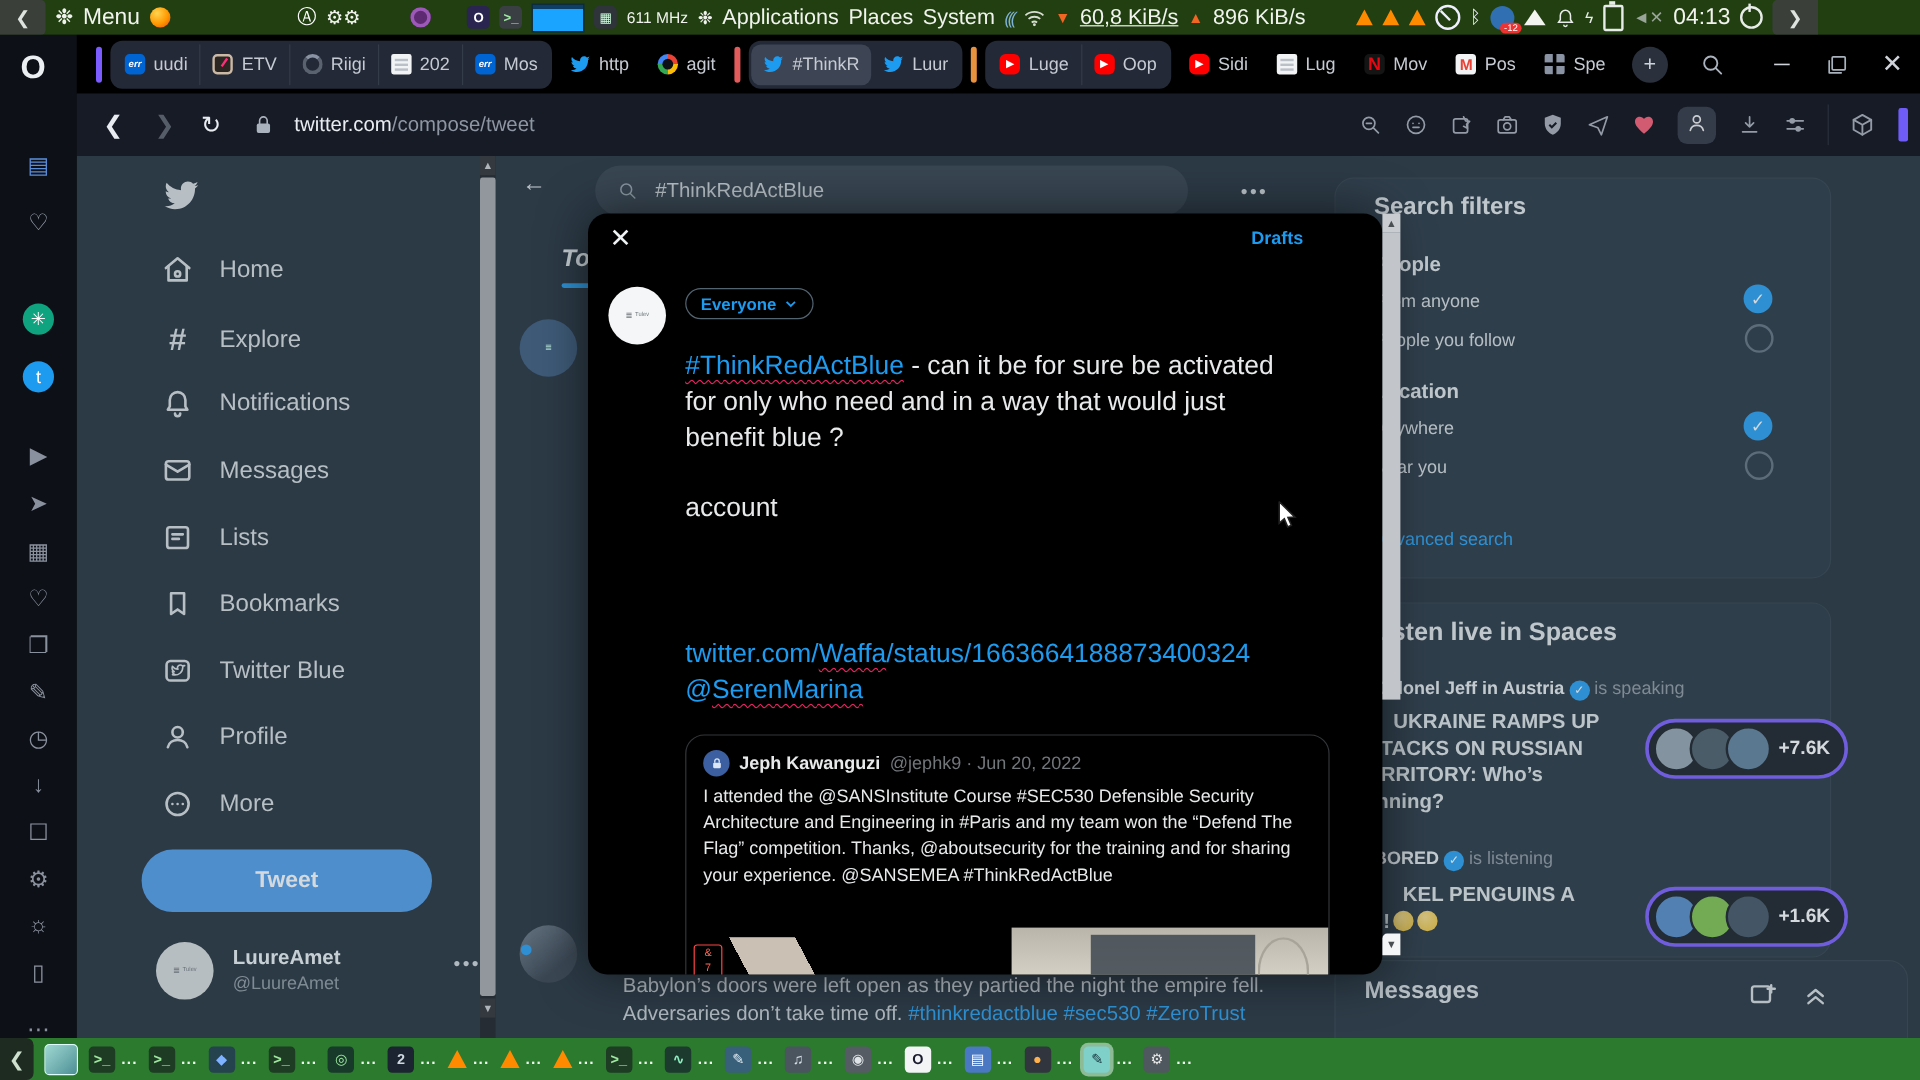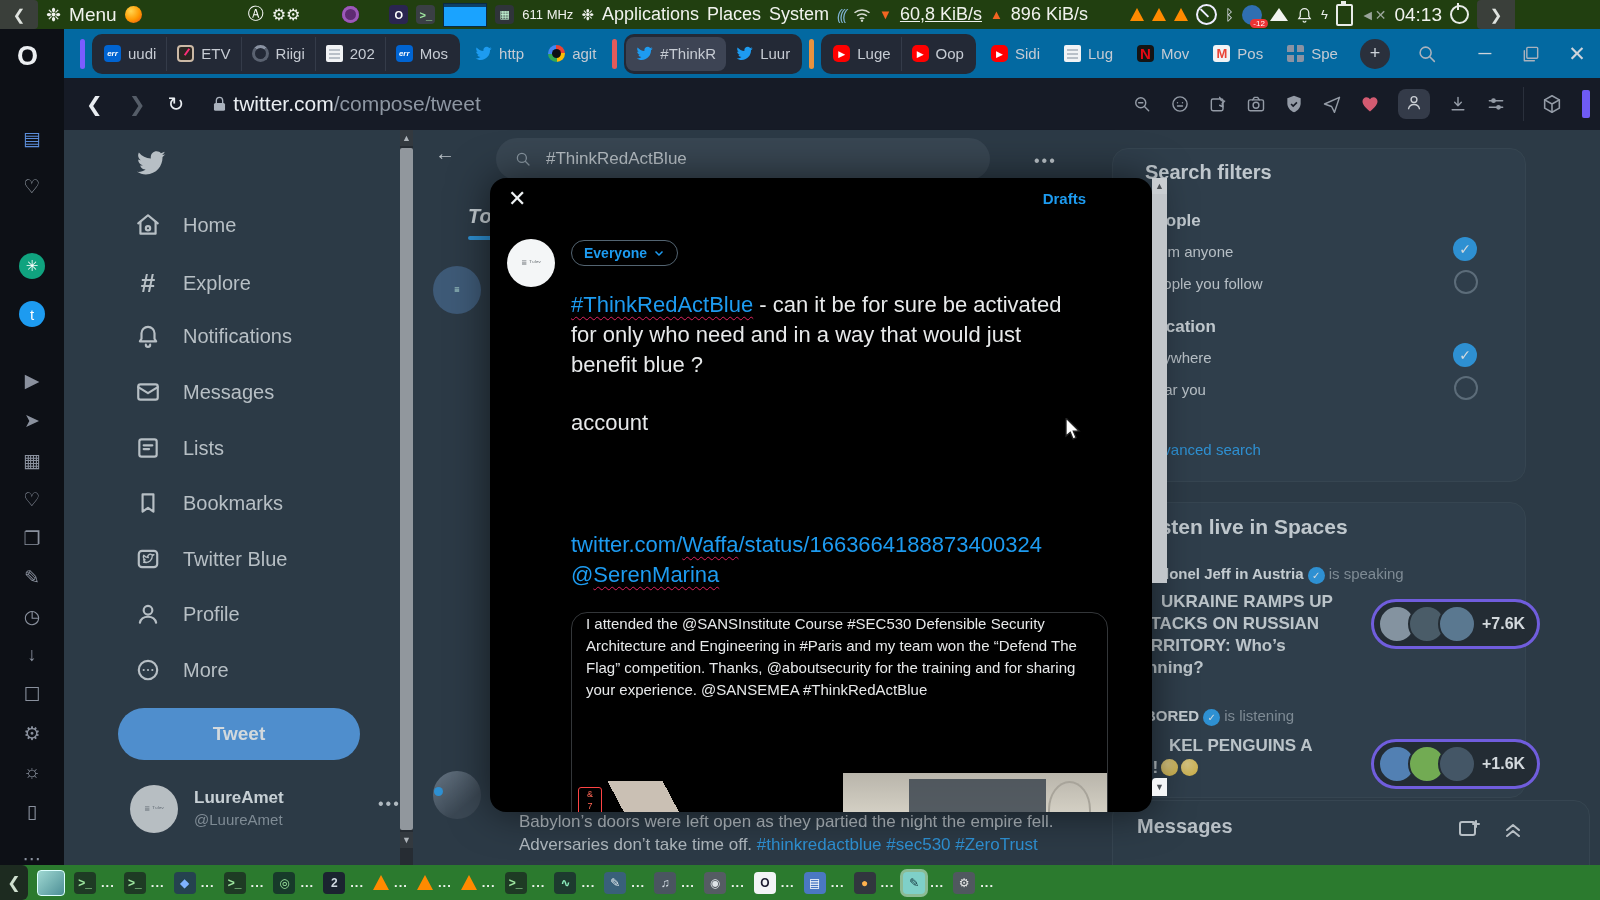--- a/index.html
+++ b/index.html
@@ -21,21 +21,21 @@
   .nocirc{width:17px;height:17px;border:2px solid #eef;border-radius:50%;position:relative;display:inline-block;}
   .nocirc::before{content:"";position:absolute;left:1px;top:6px;width:11px;height:2px;background:#eef;transform:rotate(45deg);}
   .batt{width:13px;height:18px;border:2px solid #e8ece8;border-radius:2px;position:relative;display:inline-block;}
   .batt::after{content:"";position:absolute;top:-5px;left:3px;width:5px;height:3px;background:#e8ece8;}
   .pwr{width:15px;height:15px;border:2px solid #e8ece8;border-radius:50%;position:relative;display:inline-block;}
   .pwr::before{content:"";position:absolute;left:5px;top:-4px;width:2px;height:7px;background:#e8ece8;}
   .wifitri{width:0;height:0;border-left:9px solid transparent;border-right:9px solid transparent;border-top:13px solid #f2f4f0;display:inline-block;}
   .svgi{display:inline-block;vertical-align:middle;}
 
   
-  #tabbar{position:absolute;left:64px;top:29px;width:1536px;height:49px;background:#0369a1;display:flex;align-items:center;}
+  #tabbar{position:absolute;left:64px;top:29px;width:1536px;height:49px;background:#000000;display:flex;align-items:center;}
   #addrbar{position:absolute;left:64px;top:78px;width:1536px;height:52px;background:#161b26;display:flex;align-items:center;border-bottom:1px solid #05070b;}
   #sidebar{position:absolute;left:0;top:29px;width:64px;height:836px;background:#0d1016;}
   .accent{width:5px;height:30px;border-radius:3px;margin:0 4px;}
   .tabgroup{display:flex;align-items:center;background:#232936;border-radius:10px;height:40px;margin:0 3px;padding:0 2px;}
   .tab{display:flex;align-items:center;gap:7px;height:34px;padding:0 10px;color:#c6cbd3;font-size:15px;max-width:72px;overflow:hidden;white-space:nowrap;border-right:1px solid #343b49;}
   .tab:last-child{border-right:none;}
   .tab.lone{border-right:none;margin:0 2px;}
   .tab.active{background:#3d4454;border-radius:8px;border-right:none;}
   .fav{width:17px;height:17px;border-radius:4px;flex:0 0 auto;display:inline-flex;align-items:center;justify-content:center;font-size:10px;font-weight:bold;}
   .fav.err{background:#0064d2;color:#fff;font-size:8px;font-style:italic;}
@@ -47,21 +47,21 @@
   .fav.tw{background:transparent;}
   .fav.g{background:conic-gradient(#ea4335 0 25%,#fbbc05 25% 50%,#34a853 50% 75%,#4285f4 75%);border-radius:50%;position:relative;}
   .fav.g::before{content:"";position:absolute;inset:4px;background:#0d1016;border-radius:50%;}
   .fav.yt{background:#ff0000;border-radius:5px;color:#fff;font-size:9px;}
   .fav.nf{background:#141414;color:#e50914;font-size:15px;font-weight:900;}
   .fav.gm{background:#f1f3f5;color:#ea4335;font-size:13px;font-weight:900;border-radius:3px;}
   .fav.grid{background:linear-gradient(#8a93a3,#8a93a3) 0 0/7px 7px no-repeat,linear-gradient(#8a93a3,#8a93a3) 10px 0/7px 7px no-repeat,linear-gradient(#8a93a3,#8a93a3) 0 10px/7px 7px no-repeat,linear-gradient(#8a93a3,#8a93a3) 10px 10px/7px 7px no-repeat;border-radius:2px;}
   .winctl{color:#cfd4db;font-size:18px;width:46px;text-align:center;}
   .newtab{width:30px;height:30px;border-radius:50%;background:#2a303c;color:#cfd4db;display:flex;align-items:center;justify-content:center;font-size:18px;margin-left:10px;}
   .addr-ic{margin:0 9px;opacity:.85;}
-  .urlbox{font-size:21px;margin-left:4px;}
+  .urlbox{font-size:17px;margin-left:16px;}
   .urlbox .host{color:#e9edf1;}
   .urlbox .path{color:#8d96a2;}
   .persona{background:#3a4150;border-radius:8px;padding:3px 6px;}
   .purplebar{width:8px;height:28px;background:#6f5bf5;border-radius:2px;margin-left:10px;}
   .side-ic{position:absolute;left:0;width:64px;text-align:center;color:#8a919e;font-size:19px;}
   .side-ic .bgc{display:inline-flex;width:26px;height:26px;border-radius:50%;align-items:center;justify-content:center;color:#fff;font-size:15px;}
 
   
   #page{position:absolute;left:64px;top:130px;width:1536px;height:735px;background:#1b2530;overflow:hidden;}
   #dim{position:absolute;inset:0;background:rgba(93,113,130,.27);z-index:5;}
@@ -528,20 +528,30 @@
       <div class="ctext" style="height:28px;"></div>
       <div class="ctext">account</div>
     </div>
 
     <div style="position:absolute;left:81px;top:352px;">
       <div class="ctext blue"><span>twitter.com/</span><span class="w">Waffa</span><span>/status/1663664188873400324</span></div>
       <div class="ctext blue"><span>@</span><span class="w">SerenMarina</span></div>
     </div>
 
     <div id="qcard">
+      <div style="display:flex;align-items:center;gap:8px;padding:12px 14px 6px;">
+        <span class="avatar" style="width:22px;height:22px;background:#3b5fa0;display:inline-flex;align-items:center;justify-content:center;">
+            <svg width="11" height="11" viewBox="0 0 24 24" fill="none" stroke="#dce6f5" stroke-width="2.4">
+              <rect x="5" y="10" width="14" height="10" rx="2" fill="#dce6f5" stroke="none"></rect>
+              <path d="M8 10V7a4 4 0 0 1 8 0v3"></path>
+            </svg>
+          </span>
+        <b style="font-size:15px;color:#e7e9ea;">Jeph Kawanguzi</b>
+        <span style="font-size:15px;color:#71767b;"><span>@jephk9</span> <span>·</span> <span>Jun 20, 2022</span></span>
+      </div>
       <div class="qtxt">I attended the @SANSInstitute Course #SEC530 Defensible Security Architecture and Engineering in #Paris and my team won the “Defend The Flag” competition. Thanks, @aboutsecurity for the training and for sharing your experience. @SANSEMEA #ThinkRedActBlue</div>
       <div style="position:absolute;left:0;top:160px;width:269px;height:80px;background:radial-gradient(circle at 15% 85%,#6b1010,#220707 55%,#120404),linear-gradient(62deg,transparent 44%,#c9bfb3 44%,#b8ae a2 58%,transparent 58%);">
         <div style="position:absolute;left:8%;top:10%;width:50%;height:90%;background:linear-gradient(62deg,transparent 30%,#cac0b4 30%,#cac0b4 62%,transparent 62%);"></div>
         <div style="position:absolute;left:6px;top:14px;width:22px;height:26px;border:1px solid #ff4444;border-radius:3px;color:#ff6655;font-size:9px;text-align:center;line-height:12px;">&amp;<br>7</div>
       </div>
       <div style="position:absolute;left:271px;top:160px;width:264px;height:80px;background:linear-gradient(180deg,#b9b5ab,#d9d5c9 60%,#8f8b80);">
         <div style="position:absolute;left:25%;top:8%;width:52%;height:84%;background:#3d4750;opacity:.85;"></div>
         <div style="position:absolute;right:6%;top:10%;width:15%;height:70%;border-radius:50% 50% 0 0;border:2px solid #a8a49a;border-bottom:none;"></div>
       </div>
     </div>

